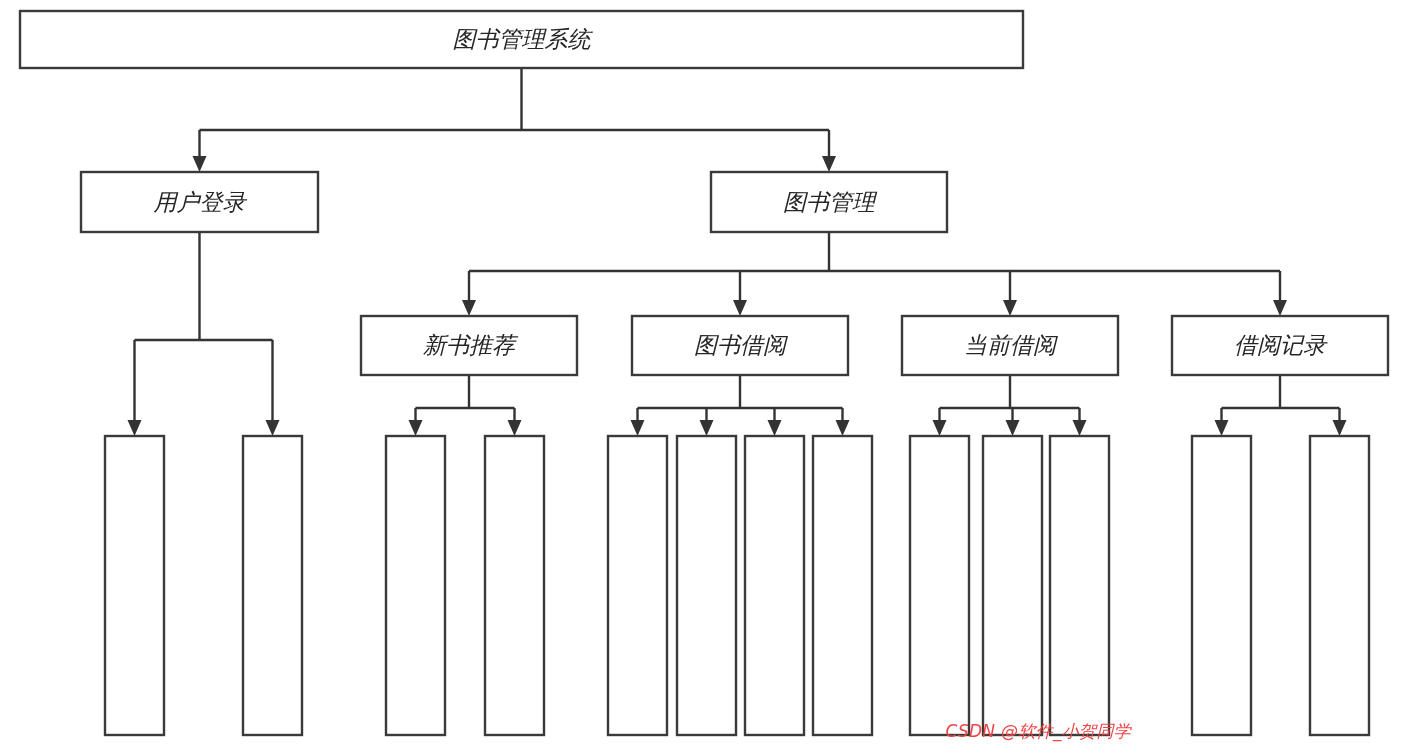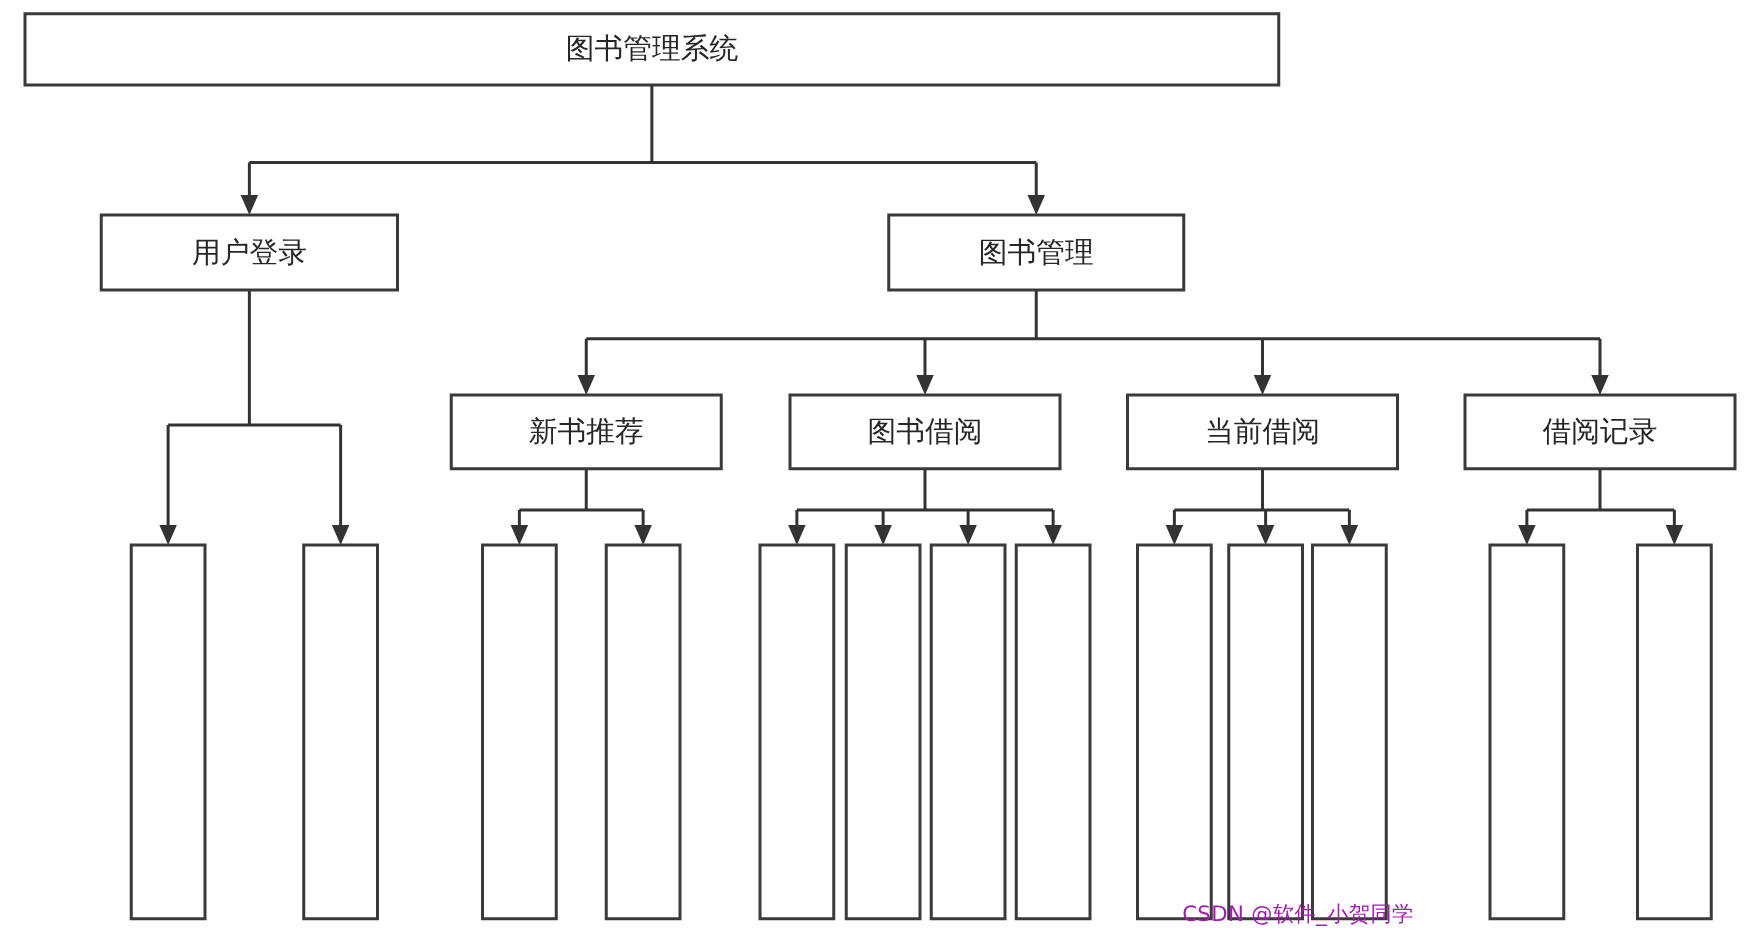--- a/index.html
+++ b/index.html
@@ -11,20 +11,21 @@
     width: 1405px;
     height: 747px;
     font-family: "DejaVu Sans", "Liberation Sans", sans-serif;
     overflow: hidden;
     position: relative;
   }
   #diagram-root {
     position: relative;
     width: 1139px;
     height: 747px;
+    font-style: italic;
   }
   svg.diagram-canvas {
     position: absolute;
     left: 0;
     top: 0;
     width: 1405px;
     height: 747px;
   }
   .node-box {
     fill: #ffffff;
@@ -48,21 +49,21 @@
   .connector-arrow {
     fill: #333333;
     stroke: none;
   }
   .watermark-text {
     position: absolute;
     right: 8px;
     bottom: 4px;
     font-family: "DejaVu Sans", "Liberation Sans", sans-serif;
     font-size: 17px;
-    color: #a21caf;
+    color: #ef4444;
     white-space: nowrap;
     letter-spacing: 0.3px;
   }
 </style>
 </head>
 <body>
 
 <div id="diagram-root">
   <svg class="diagram-canvas" viewBox="0 0 1405 747" xmlns="http://www.w3.org/2000/svg">
     <g id="connectors-layer">

